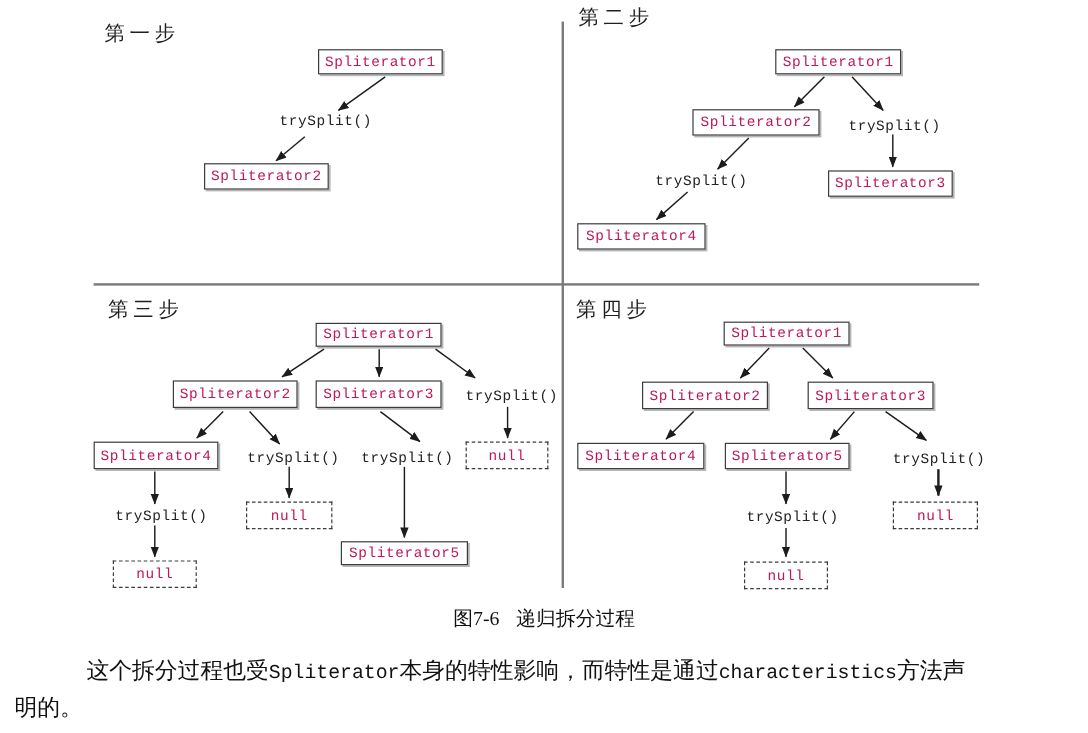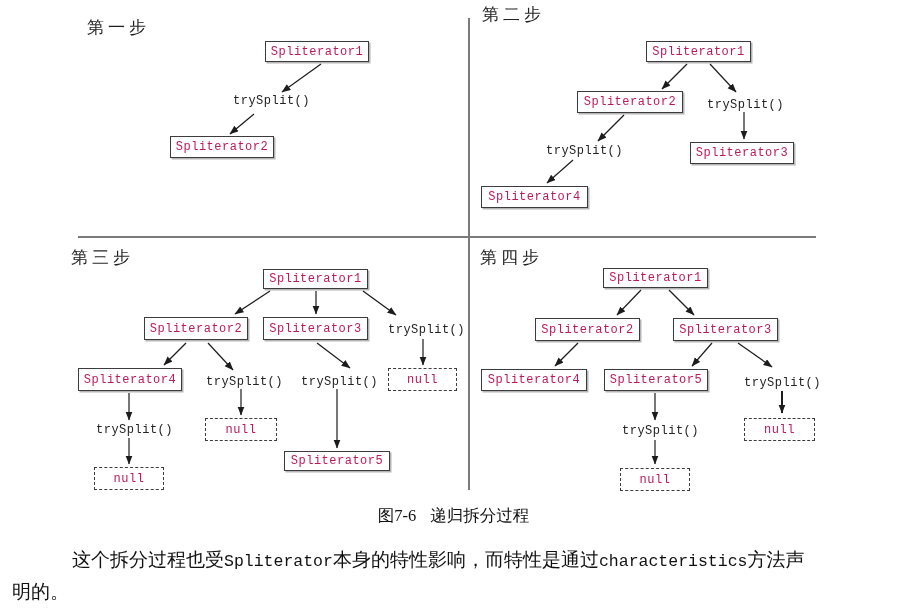--- a/index.html
+++ b/index.html
@@ -107,21 +107,21 @@
   <div class="box" style="left:170px;top:136px;width:104px;height:22px">Spliterator2</div>
 
   <div class="step" style="left:482px;top:3px">第二步</div>
   <div class="box" style="left:646px;top:41px;width:105px;height:21px">Spliterator1</div>
   <div class="box" style="left:577px;top:91px;width:106px;height:22px">Spliterator2</div>
   <div class="op" style="left:707px;top:98px">trySplit()</div>
   <div class="box" style="left:690px;top:142px;width:104px;height:22px">Spliterator3</div>
   <div class="op" style="left:546px;top:144px">trySplit()</div>
   <div class="box" style="left:481px;top:186px;width:107px;height:22px">Spliterator4</div>
 
-  <div class="step" style="left:71px;top:246px">第三步</div>
+  <div class="step" style="left:90px;top:246px">第三步</div>
   <div class="box" style="left:263px;top:269px;width:105px;height:20px">Spliterator1</div>
   <div class="box" style="left:144px;top:317px;width:104px;height:23px">Spliterator2</div>
   <div class="box" style="left:263px;top:317px;width:105px;height:23px">Spliterator3</div>
   <div class="op" style="left:388px;top:323px">trySplit()</div>
   <div class="box" style="left:78px;top:368px;width:104px;height:23px">Spliterator4</div>
   <div class="op" style="left:206px;top:375px">trySplit()</div>
   <div class="op" style="left:301px;top:375px">trySplit()</div>
   <div class="box null" style="left:388px;top:368px;width:69px;height:23px">null</div>
   <div class="op" style="left:96px;top:423px">trySplit()</div>
   <div class="box null" style="left:205px;top:418px;width:72px;height:23px">null</div>

